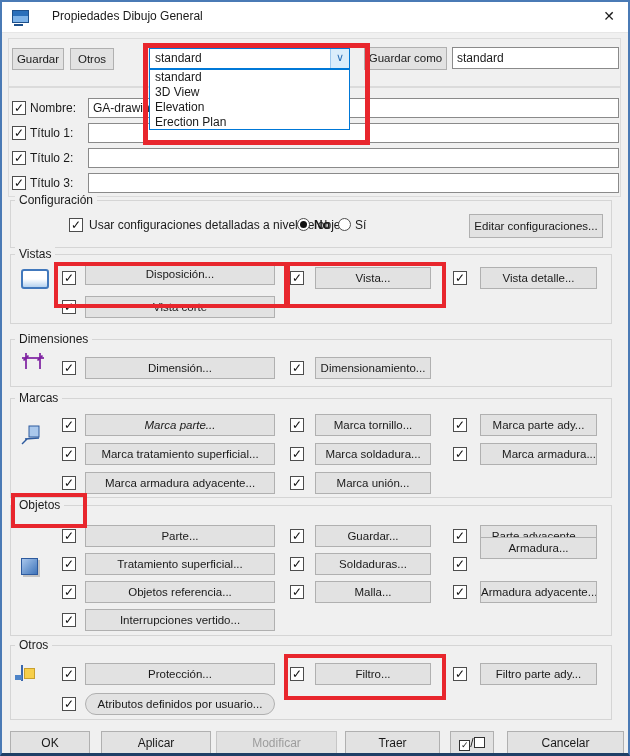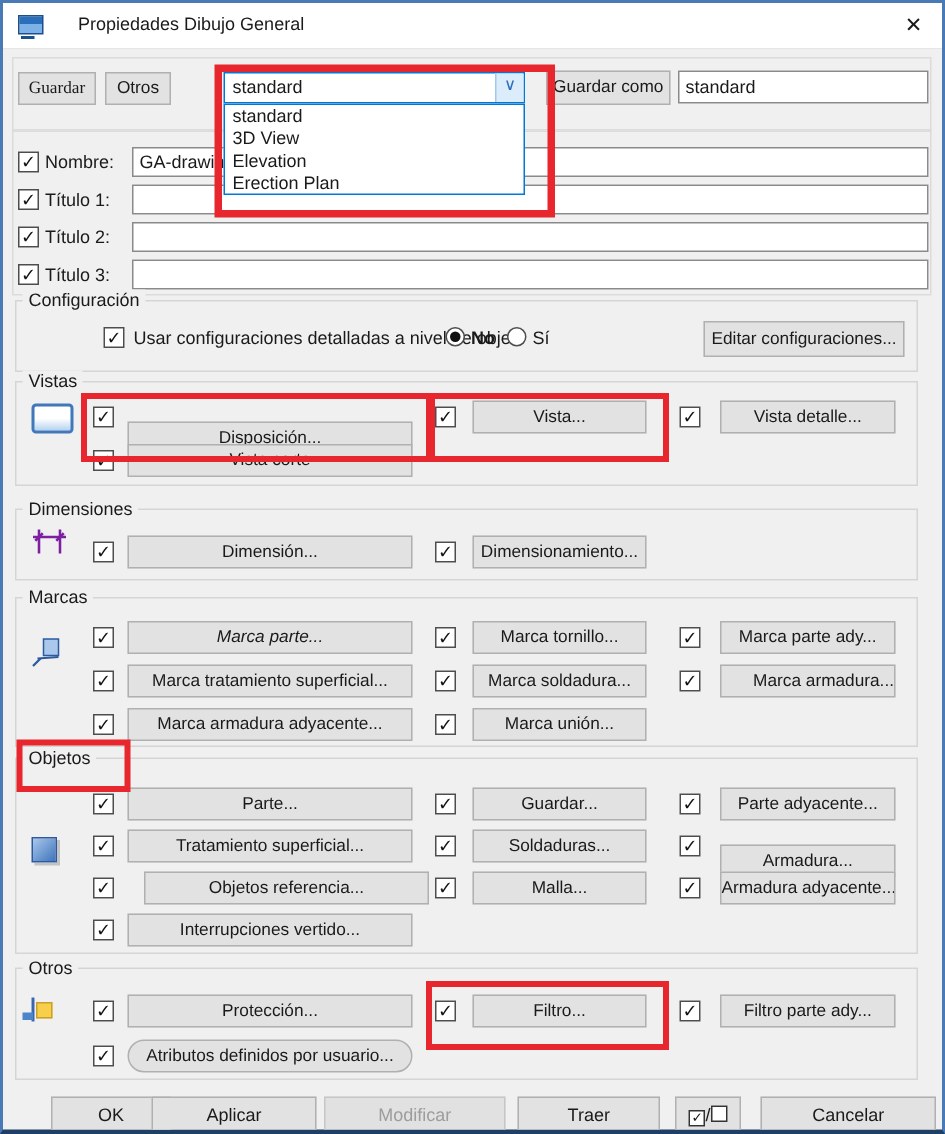--- a/index.html
+++ b/index.html
@@ -66,21 +66,21 @@
 
 <div id="dialog">
 
   <div class="titlebar">
     <span class="app-icon"></span>
     <span class="win-title">Propiedades Dibujo General</span>
     <span class="close-btn">✕</span>
   </div>
 
   <div class="panel" style="left:6px;top:36px;width:611px;height:48px;"></div>
-  <button class="btn" style="left:10px;top:46px;width:52px;font-family:Liberation Serif, serif;">Guardar</button>
+  <button class="btn" style="left:10px;top:46px;width:52px;">Guardar</button>
   <button class="btn" style="left:68px;top:46px;width:44px;">Otros</button>
 
   <div class="combo">
     <span class="val">standard</span>
     <span class="arrow">∨</span>
   </div>
   <div class="dd-list">
     <div class="dd-item">standard</div>
     <div class="dd-item">3D View</div>
     <div class="dd-item">Elevation</div>
@@ -116,21 +116,21 @@
     <span class="lbl" style="left:303px;top:17px;font-weight:bold;">No</span>
     <span class="radio" style="left:327px;top:17px;"></span>
     <span class="lbl" style="left:344px;top:17px;">Sí</span>
     <button class="btn" style="left:458px;top:13px;width:134px;height:24px;">Editar configuraciones...</button>
   </div>
 
   <div class="group" style="top:252px;height:70px;">
     <span class="group-label">Vistas</span>
     <span class="icon-wrap vistas-ic" style="top:14px;"></span>
     <span class="cb k1" style="top:16px;">✓</span>
-    <button class="btn c1" style="top:8px;margin-top:18px;">Disposición...</button>
+    <button class="btn c1" style="top:8px;">Disposición...</button>
     <span class="cb k2" style="top:16px;">✓</span>
     <button class="btn c2" style="top:12px;">Vista...</button>
     <span class="cb k3" style="top:16px;">✓</span>
     <button class="btn c3" style="top:12px;">Vista detalle...</button>
     <span class="cb k1" style="top:45px;">✓</span>
     <button class="btn c1" style="top:41px;">Vista corte</button>
   </div>
 
   <div class="group" style="top:337px;height:48px;">
     <span class="group-label">Dimensiones</span>
@@ -185,23 +185,23 @@
     <button class="btn c1" style="top:19px;">Parte...</button>
     <span class="cb k2" style="top:23px;">✓</span>
     <button class="btn c2" style="top:19px;">Guardar...</button>
     <span class="cb k3" style="top:23px;">✓</span>
     <button class="btn c3" style="top:19px;">Parte adyacente...</button>
     <span class="cb k1" style="top:51px;">✓</span>
     <button class="btn c1" style="top:47px;">Tratamiento superficial...</button>
     <span class="cb k2" style="top:51px;">✓</span>
     <button class="btn c2" style="top:47px;">Soldaduras...</button>
     <span class="cb k3" style="top:51px;">✓</span>
-    <button class="btn c3" style="top:57px;">Armadura...</button>
+    <button class="btn c3" style="top:31px;">Armadura...</button>
     <span class="cb k1" style="top:79px;">✓</span>
-    <button class="btn c1" style="top:75px;margin-left:11px;">Objetos referencia...</button>
+    <button class="btn c1" style="top:75px;">Objetos referencia...</button>
     <span class="cb k2" style="top:79px;">✓</span>
     <button class="btn c2" style="top:75px;">Malla...</button>
     <span class="cb k3" style="top:79px;">✓</span>
     <button class="btn c3" style="top:75px;">Armadura adyacente...</button>
     <span class="cb k1" style="top:107px;">✓</span>
     <button class="btn c1" style="top:103px;">Interrupciones vertido...</button>
   </div>
 
   <div class="group" style="top:643px;height:75px;">
     <span class="group-label">Otros</span>
@@ -211,21 +211,21 @@
     <span class="cb k1" style="top:21px;">✓</span>
     <button class="btn c1" style="top:17px;">Protección...</button>
     <span class="cb k2" style="top:21px;">✓</span>
     <button class="btn c2" style="top:17px;">Filtro...</button>
     <span class="cb k3" style="top:21px;">✓</span>
     <button class="btn c3" style="top:17px;">Filtro parte ady...</button>
     <span class="cb k1" style="top:51px;">✓</span>
     <button class="btn c1" style="top:47px;border-radius:11px;">Atributos definidos por usuario...</button>
   </div>
 
-  <button class="btn fbtn" style="left:8px;width:80px;margin-left:24px;">OK</button>
+  <button class="btn fbtn" style="left:8px;width:80px;">OK</button>
   <button class="btn fbtn" style="left:99px;width:110px;">Aplicar</button>
   <button class="btn fbtn disabled" style="left:214px;width:121px;">Modificar</button>
   <button class="btn fbtn" style="left:343px;width:95px;">Traer</button>
   <button class="btn fbtn" style="left:448px;width:44px;"><span class="mini-box">✓</span><span>/</span><span class="mini-box"></span></button>
   <button class="btn fbtn" style="left:505px;width:117px;">Cancelar</button>
 
   <div class="red" style="left:141px;top:41px;width:217px;height:92px;border-width:5px;"></div>
   <div class="red" style="left:52px;top:260px;width:228px;height:38px;"></div>
   <div class="red" style="left:282px;top:260px;width:154px;height:38px;"></div>
   <div class="red" style="left:9px;top:491px;width:68px;height:27px;"></div>

